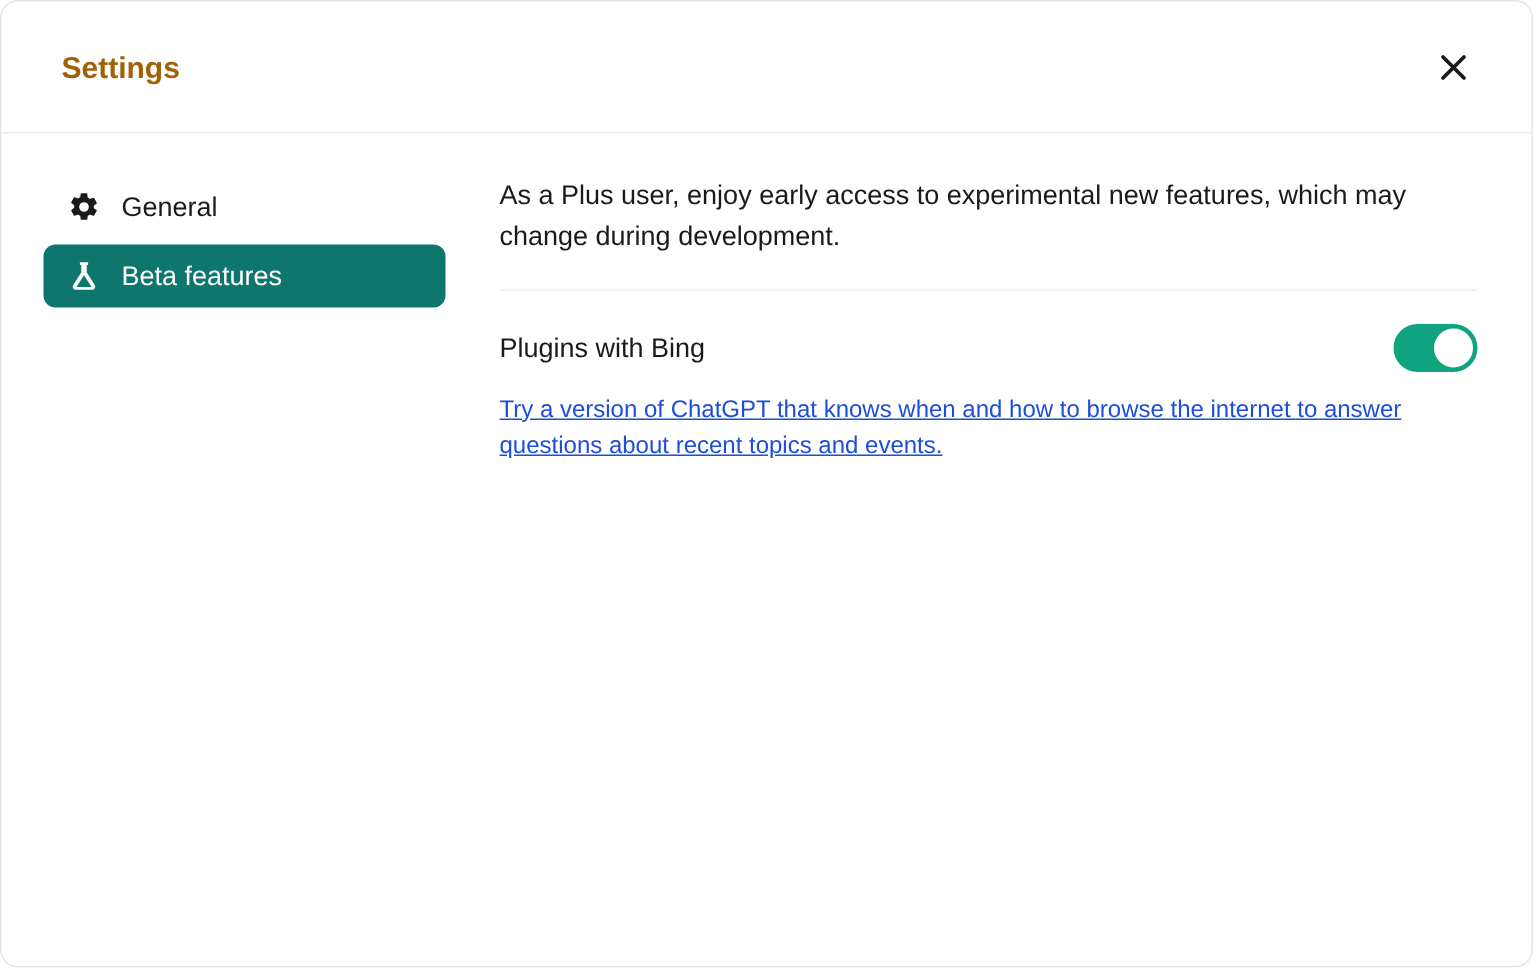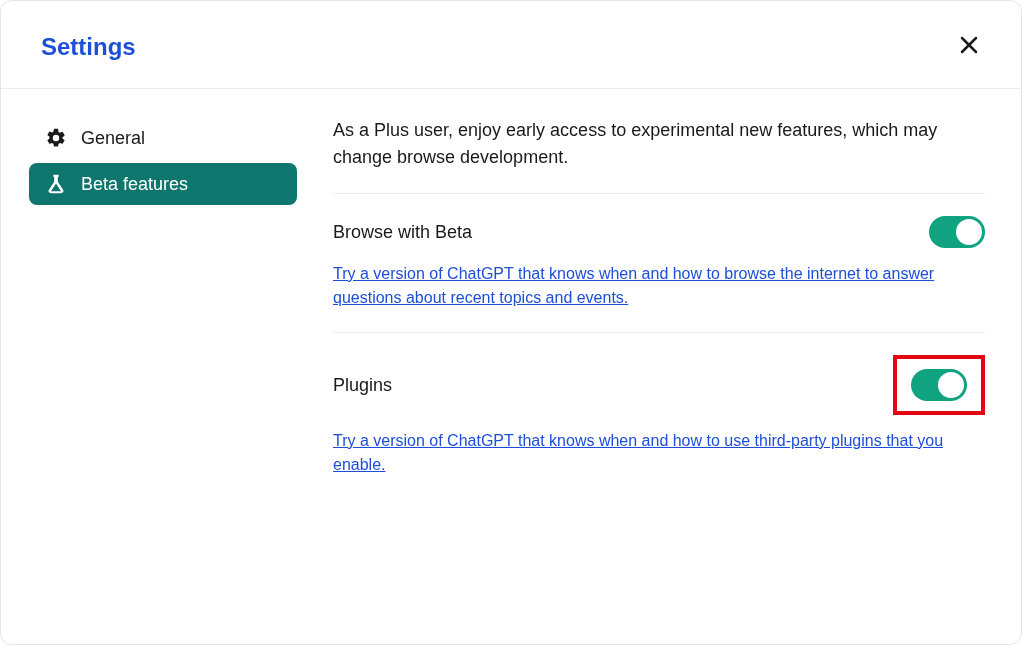--- a/index.html
+++ b/index.html
@@ -23,23 +23,23 @@
       overflow: hidden;
     }
     .modal-header {
       display: flex;
       align-items: center;
       justify-content: space-between;
       padding: 28px 36px 24px 40px;
       border-bottom: 1px solid #ececec;
     }
     .modal-title {
-      font-size: 24px;
+      font-size: 20px;
       font-weight: 700;
-      color: #1d4ed8;
+      color: #a16207;
     }
     .close-btn {
       background: none;
       border: none;
       cursor: pointer;
       padding: 4px;
       display: flex;
       align-items: center;
       justify-content: center;
     }
@@ -180,37 +180,28 @@
           </svg>
         </span>
         <span>Beta features</span>
       </div>
 
 
     </nav>
 
     <div class="content">
 
-      <p class="intro">As a Plus user, enjoy early access to experimental new features, which may change browse development.</p>
+      <p class="intro">As a Plus user, enjoy early access to experimental new features, which may change during development.</p>
 
       <div class="feature">
         <div class="feature-header">
-          <span class="feature-title">Browse with Beta</span>
+          <span class="feature-title">Plugins with Bing</span>
           <div class="toggle"></div>
         </div>
         <p class="feature-desc">Try a version of ChatGPT that knows when and how to browse the internet to answer questions about recent topics and events.</p>
       </div>
 
-      <div class="feature">
-        <div class="feature-header">
-          <span class="feature-title">Plugins</span>
-          <div class="highlight-box">
-            <div class="toggle"></div>
-          </div>
-        </div>
-        <p class="feature-desc">Try a version of ChatGPT that knows when and how to use third-party plugins that you enable.</p>
-      </div>
 
     </div>
 
   </div>
 
 </div>
 
 </body></html>

